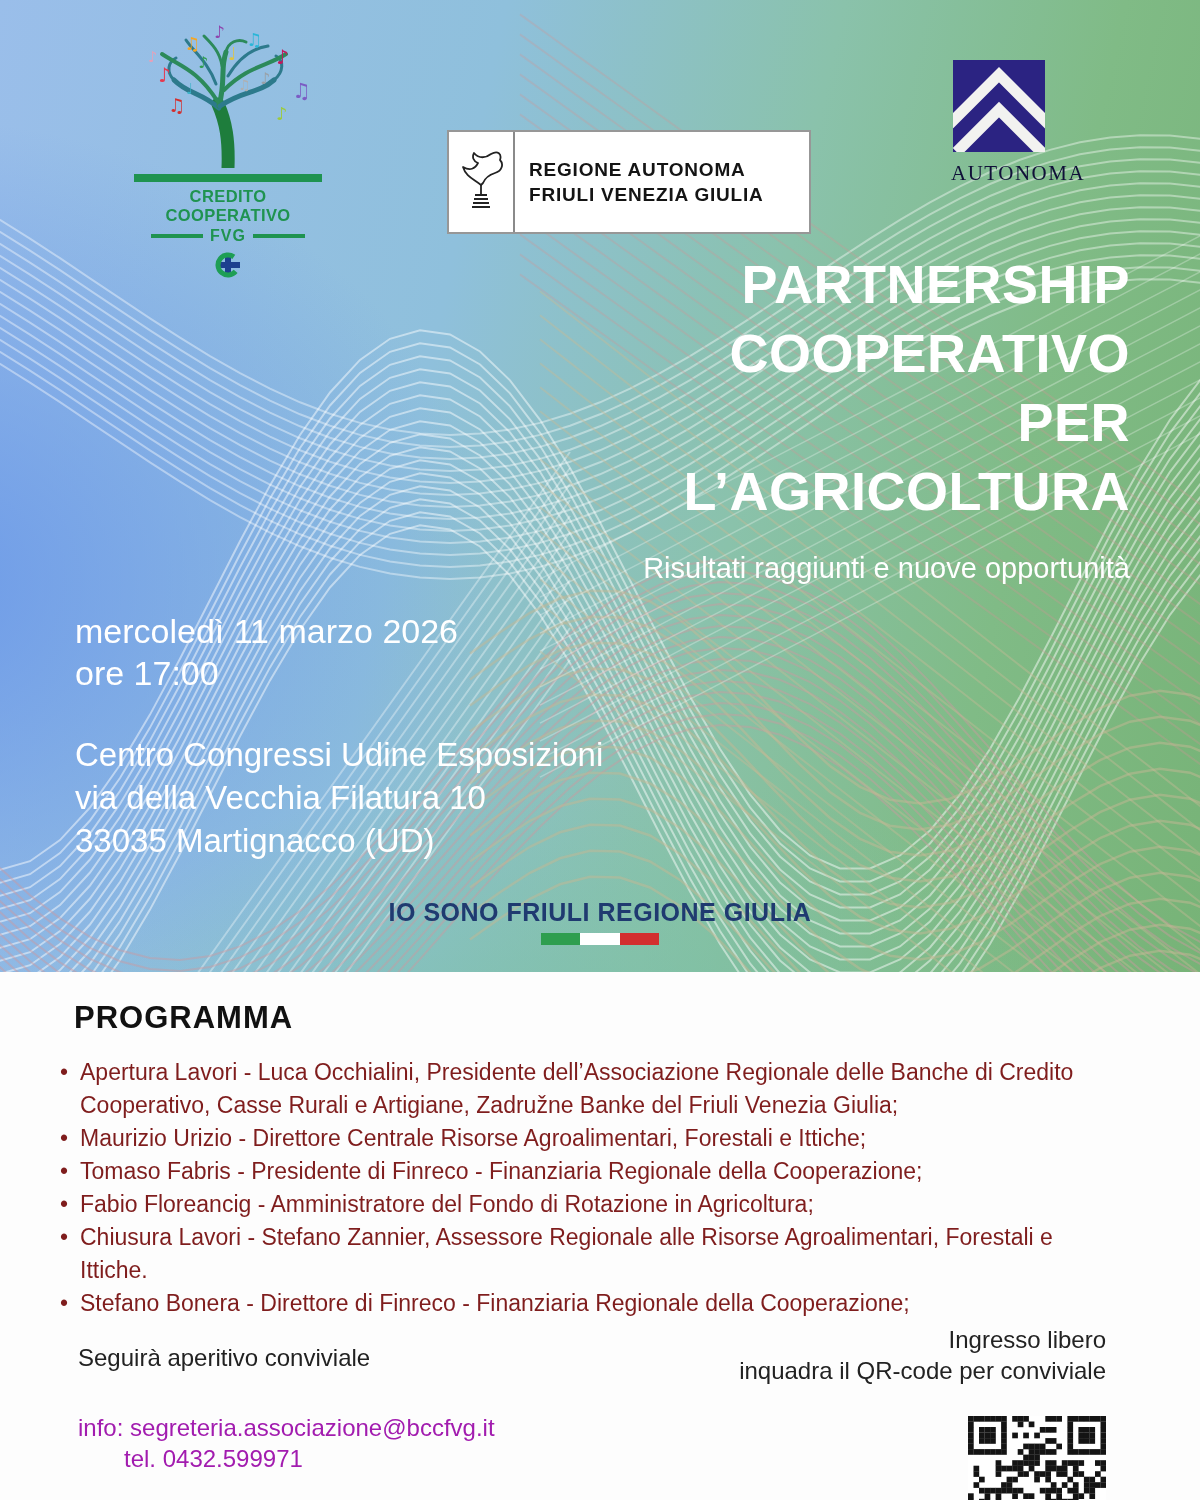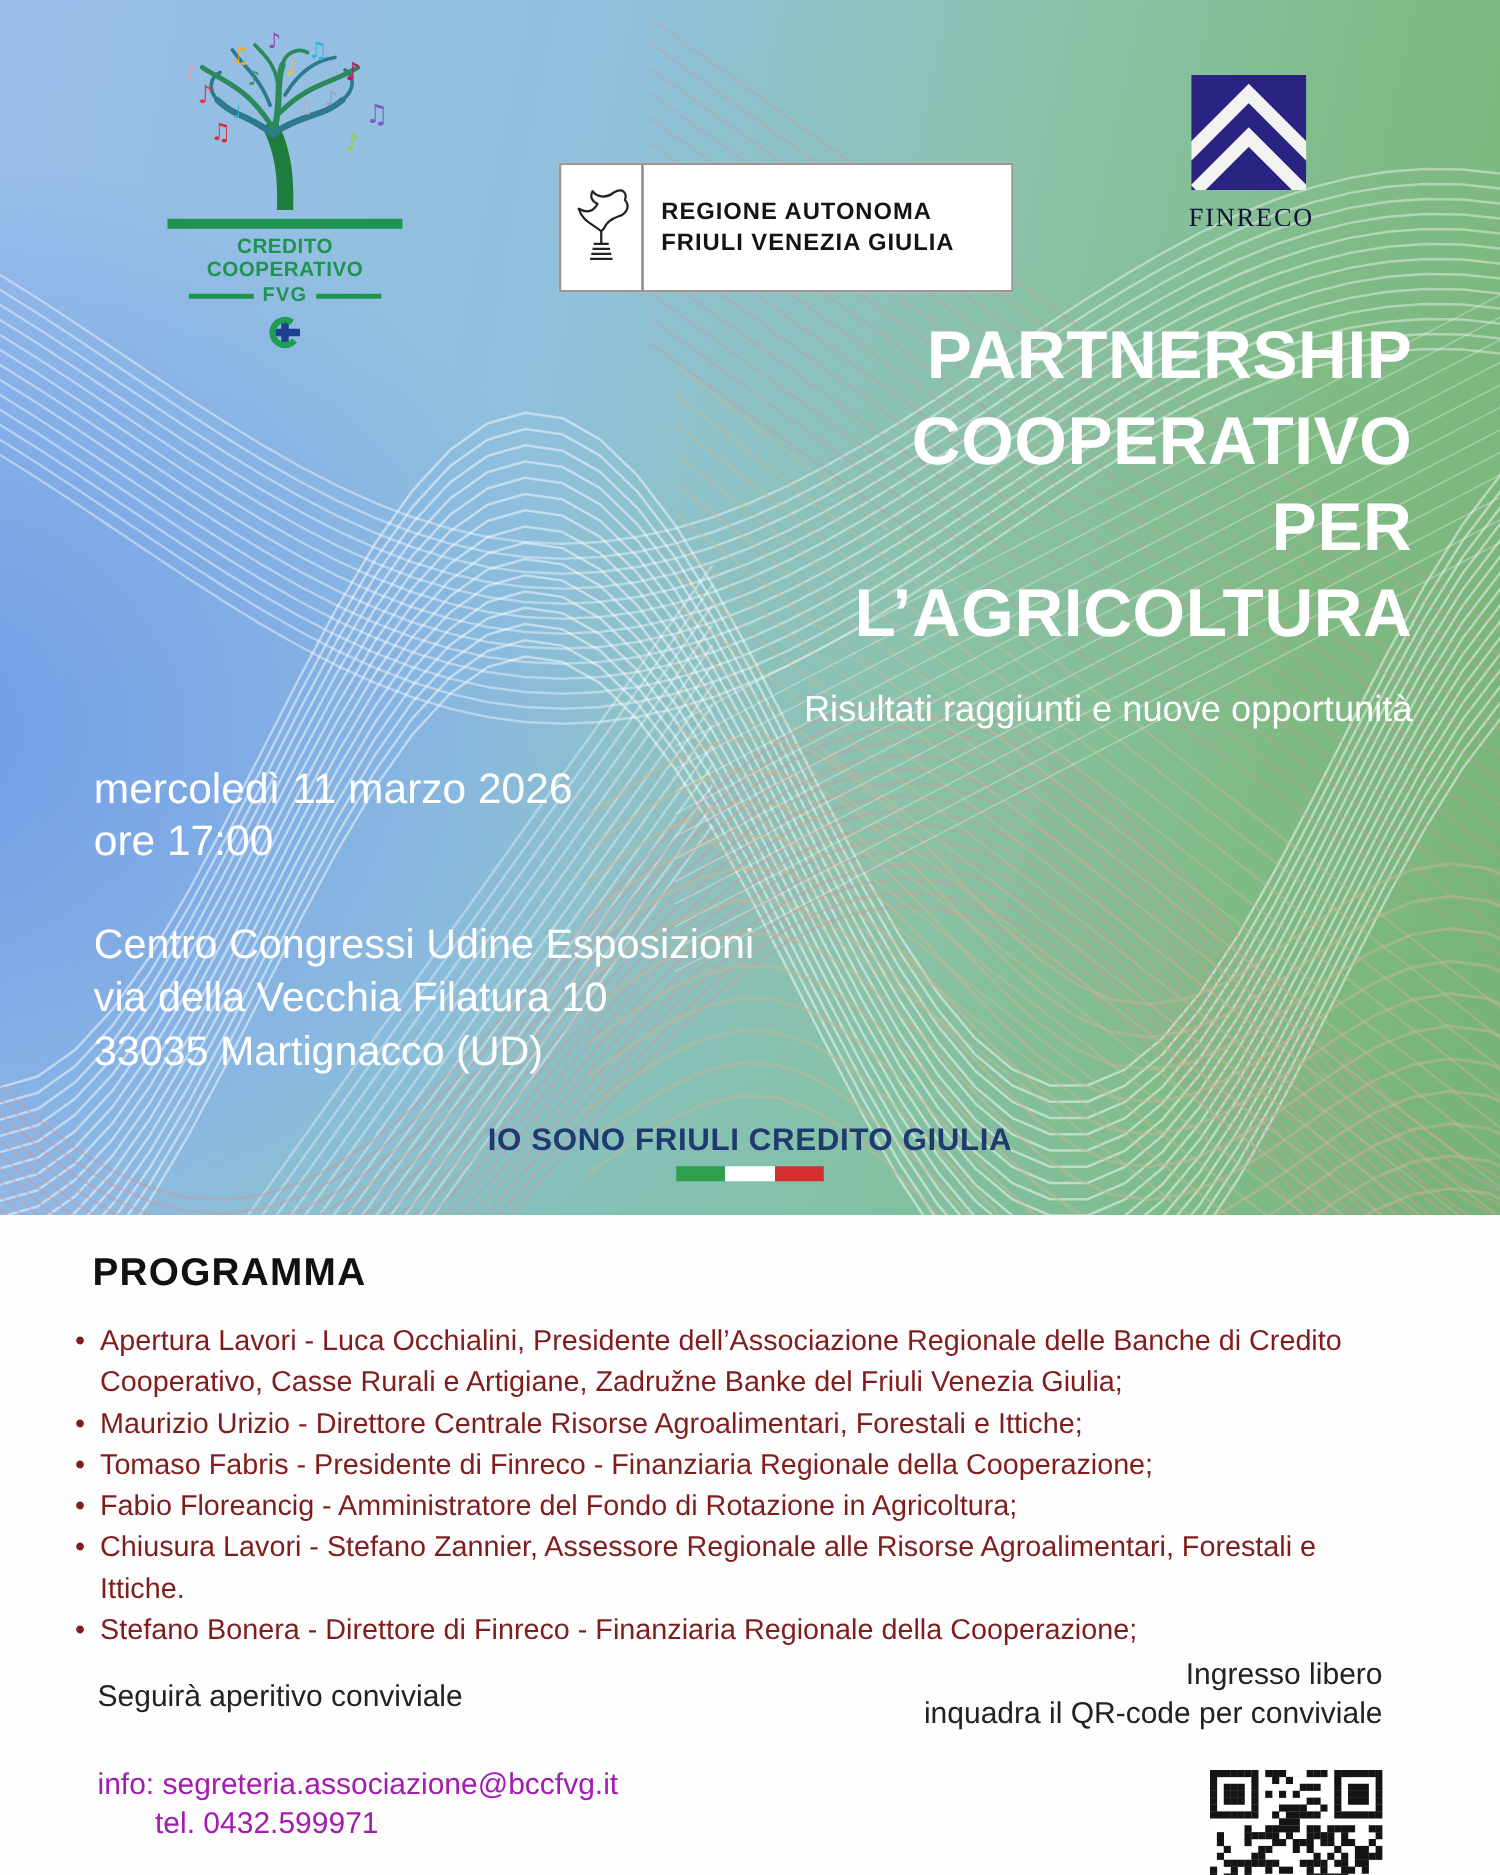--- a/index.html
+++ b/index.html
@@ -246,21 +246,21 @@
     </div>
 
     <div class="finreco">
       <svg width="92" height="92" viewBox="0 0 100 100">
         <rect x="0" y="0" width="100" height="100" fill="#2b2382"></rect>
         <g fill="none" stroke="#f2f2f0" stroke-width="12">
           <polyline points="-4,70 50,16 108,74"></polyline>
           <polyline points="4,100 50,54 112,116"></polyline>
         </g>
       </svg>
-      <div class="finreco-label">FINRECO</div>
+      <div class="finreco-label">AUTONOMA</div>
     </div>
 
     <div class="title-block">
       <div>PARTNERSHIP</div>
       <div>COOPERATIVO</div>
       <div>PER</div>
       <div>L’AGRICOLTURA</div>
     </div>
     <div class="subtitle">Risultati raggiunti e nuove opportunità</div>
 
@@ -269,21 +269,21 @@
       <div>ore 17:00</div>
     </div>
 
     <div class="venue-block">
       <div>Centro Congressi Udine Esposizioni</div>
       <div>via della Vecchia Filatura 10</div>
       <div>33035 Martignacco (UD)</div>
     </div>
 
     <div class="claim-block">
-      <div class="claim-text">IO SONO FRIULI CREDITO GIULIA</div>
+      <div class="claim-text">IO SONO FRIULI REGIONE GIULIA</div>
       <div class="flag">
         <div style="background:#2e9e4f"></div>
         <div style="background:#ffffff"></div>
         <div style="background:#d32f2f"></div>
       </div>
     </div>
   </div>
 
   <div class="programma-section">
     <h2 class="prog-heading">PROGRAMMA</h2>

